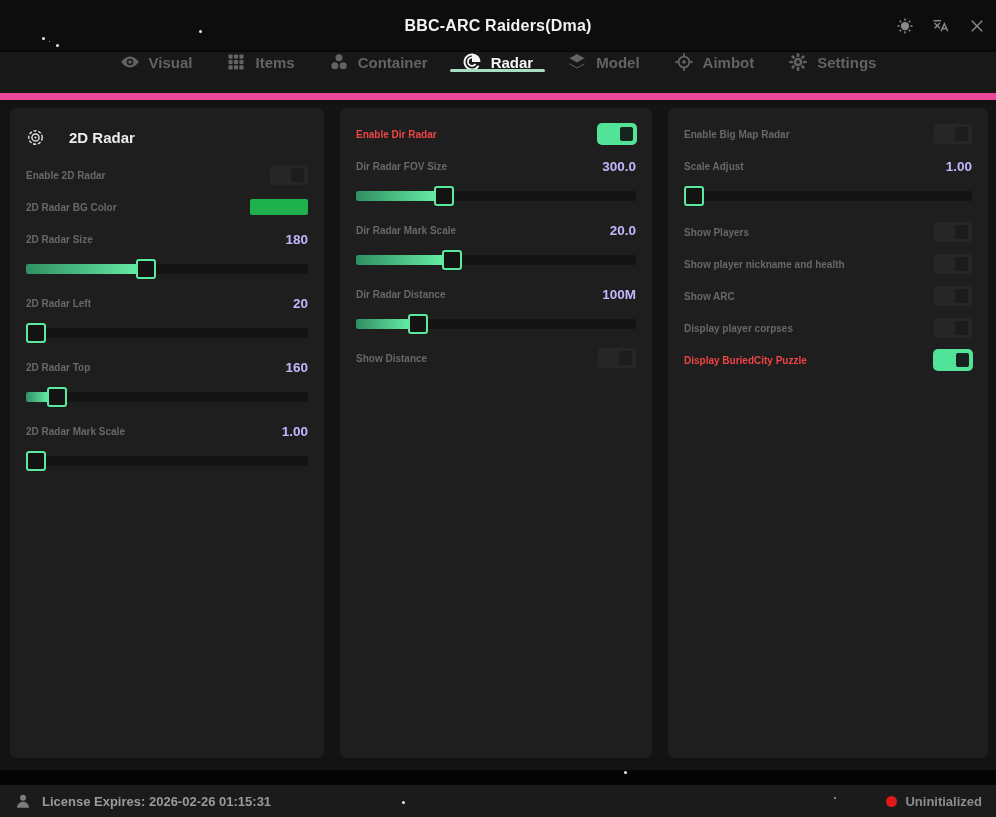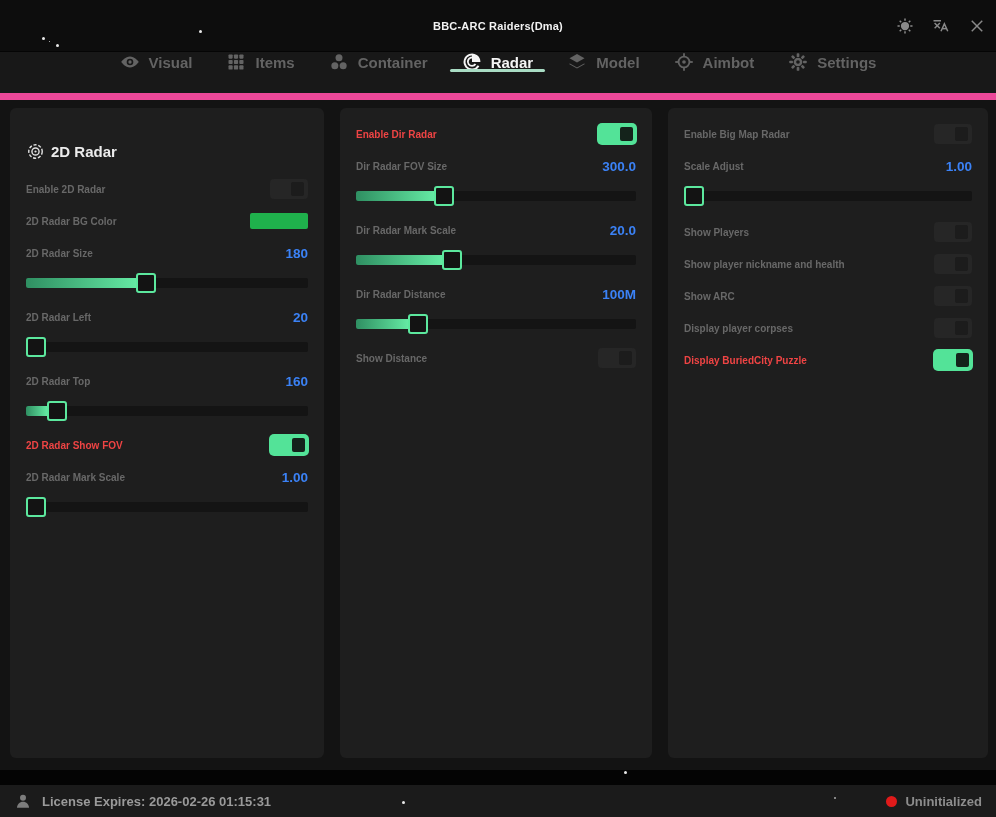--- a/index.html
+++ b/index.html
@@ -3,48 +3,48 @@
 <meta charset="utf-8">
 <style>
   * { margin:0; padding:0; box-sizing:border-box; }
   html,body { width:996px; height:817px; background:#0c0c0c; overflow:hidden;
     font-family:"Liberation Sans","DejaVu Sans",sans-serif; }
   .window { position:relative; width:996px; height:817px; background:#131313; display:flex; flex-direction:column; }
 
   
   .titlebar { position:relative; height:52px; background:#0d0d0d; flex:0 0 auto;
     display:flex; align-items:center; justify-content:center; border-bottom:1px solid #050505; }
-  .titlebar .title { color:#f2f2f2; font-size:11px; font-weight:bold; letter-spacing:.2px; }
+  .titlebar .title { color:#f2f2f2; font-size:16px; font-weight:bold; letter-spacing:.2px; }
   .titlebar-actions { position:absolute; right:10px; top:0; height:52px; display:flex; align-items:center; gap:18px; }
   .tb-icon { width:18px; height:18px; color:#8a8a8a; display:flex; align-items:center; justify-content:center; cursor:pointer; }
   .tb-icon svg { width:100%; height:100%; }
 
   
   .tabbar { height:48px; background:#181818; flex:0 0 auto; display:flex; align-items:flex-start;
     justify-content:center; gap:2px; border-bottom:7px solid #ec4899; }
   .tab { position:relative; display:flex; align-items:center; gap:9px; padding:0 16px;
     color:#636363; font-size:15px; font-weight:bold; cursor:pointer; }
   .tab .tab-icon { width:20px; height:20px; display:flex; }
   .tab .tab-icon svg { width:100%; height:100%; }
   .tab.active { color:#f5f5f5; }
   .tab-underline { display:none; position:absolute; left:4px; right:4px; bottom:0; height:3px; border-radius:2px; }
   .tab.active .tab-underline { display:block; }
 
   
   .main { flex:1 1 auto; position:relative; background:#131313; padding:8px 8px 0 10px; display:flex; gap:16px; }
   .panel { background:#1e1e1e; border-radius:6px; padding:14px 16px; height:650px; overflow:hidden; }
   .panel.p1 { width:314px; } .panel.p2 { width:312px; } .panel.p3 { width:320px; }
-  .panel-title { display:flex; align-items:center; gap:6px; color:#ececec; font-size:15px; font-weight:bold; margin:20px 0 16px; }
+  .panel-title { display:flex; align-items:center; gap:24px; color:#ececec; font-size:15px; font-weight:bold; margin:6px 0 16px; }
   .panel-title .p-icon { width:19px; height:19px; display:flex; color:#e0e0e0; }
   .panel-title .p-icon svg { width:100%; height:100%; }
 
   .row { display:flex; align-items:center; justify-content:space-between; height:24px; margin-bottom:8px; }
   .lbl { font-size:10px; font-weight:bold; color:#686868; }
   .row.enabled .lbl { color:#ef4444; }
-  .val { font-size:13.5px; font-weight:bold; color:#3b82f6; }
+  .val { font-size:13.5px; font-weight:bold; color:#c4b5fd; }
 
   
   .toggle { position:relative; width:38px; height:20px; border-radius:4px; background:#262626; cursor:pointer; flex:0 0 auto; }
   .toggle .knob { position:absolute; top:3px; right:4px; width:13px; height:14px; border-radius:2px; background:#1c1c1c; }
   .toggle.on { background:#53e398; box-shadow:0 0 0 1px #53e398; }
   .toggle.on .knob { background:#14231b; top:3px; right:3px; }
 
   
   .swatch { width:58px; height:16px; border-radius:2px; cursor:pointer; }
 
@@ -260,26 +260,20 @@
       <div class="row">
         <span class="lbl">2D Radar Top</span>
         <span class="val">160</span>
       </div>
       <div class="slider" style="--p: 8;">
         <span class="track"></span>
           <span class="fill"></span>
           <span class="handle"></span>
       </div>
 
-      <div class="row enabled">
-        <span class="lbl">2D Radar Show FOV</span>
-        <span class="toggle on">
-            <span class="knob"></span>
-          </span>
-      </div>
 
       <div class="row">
         <span class="lbl">2D Radar Mark Scale</span>
         <span class="val">1.00</span>
       </div>
       <div class="slider" style="--p: 0;">
         <span class="track"></span>
           <span class="fill"></span>
           <span class="handle"></span>
       </div>

